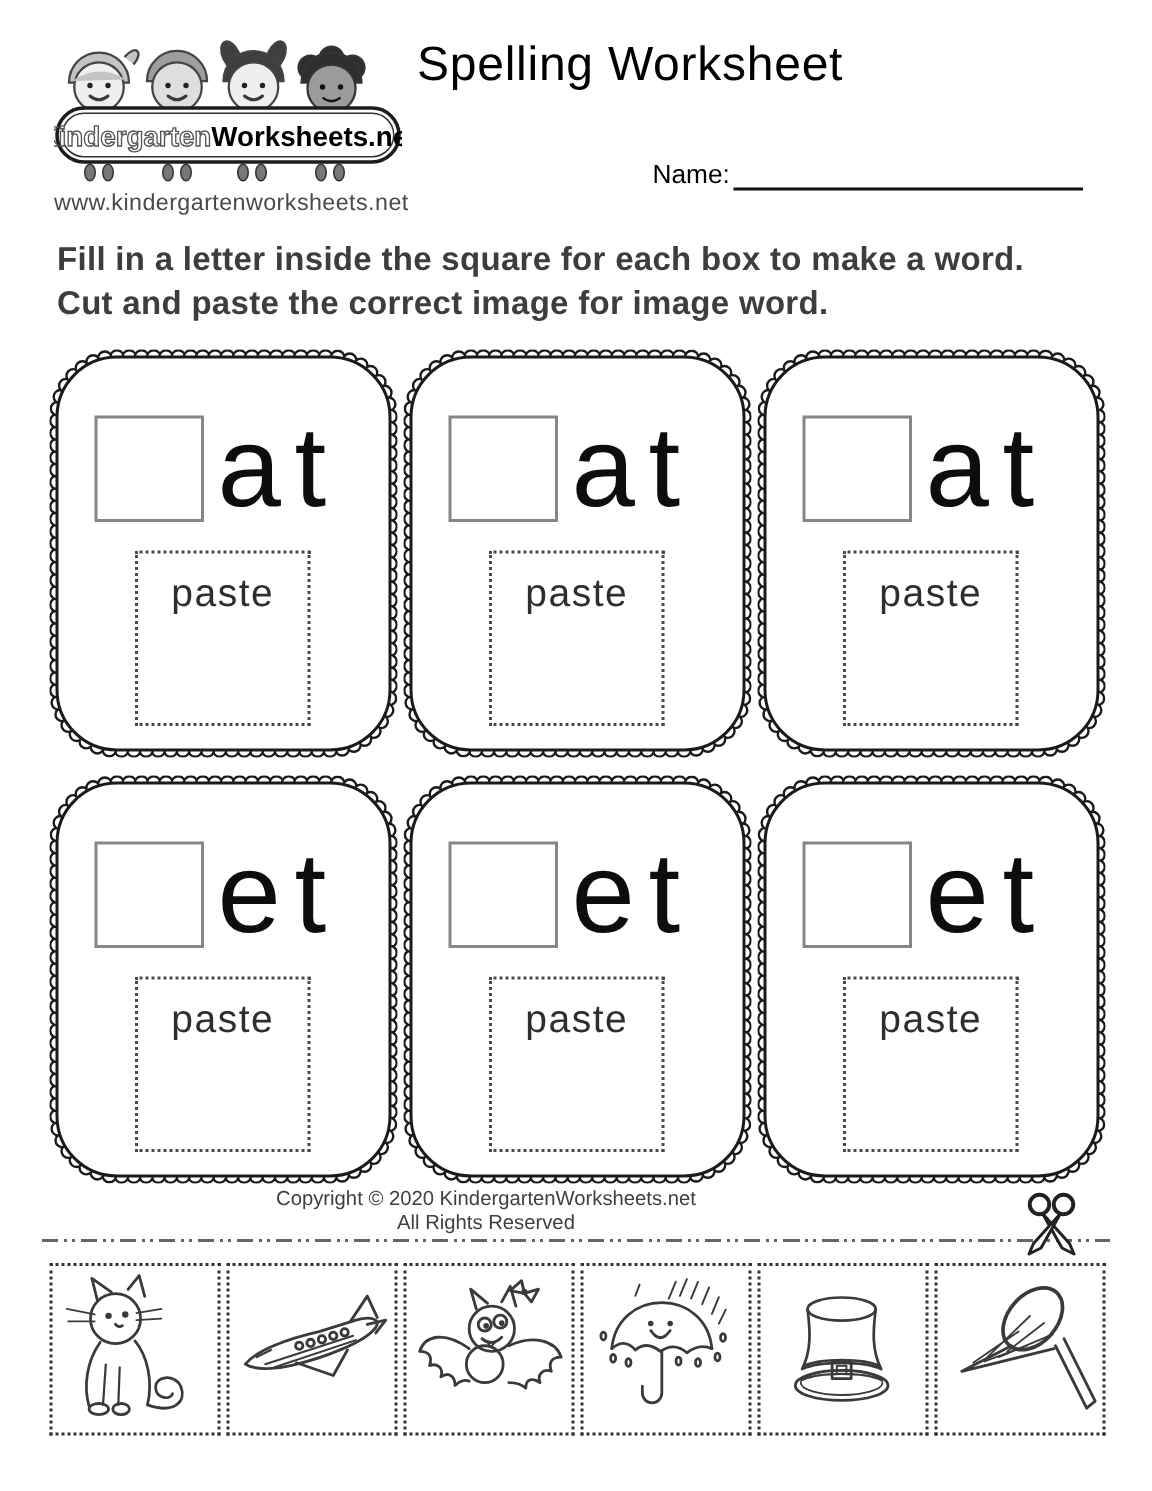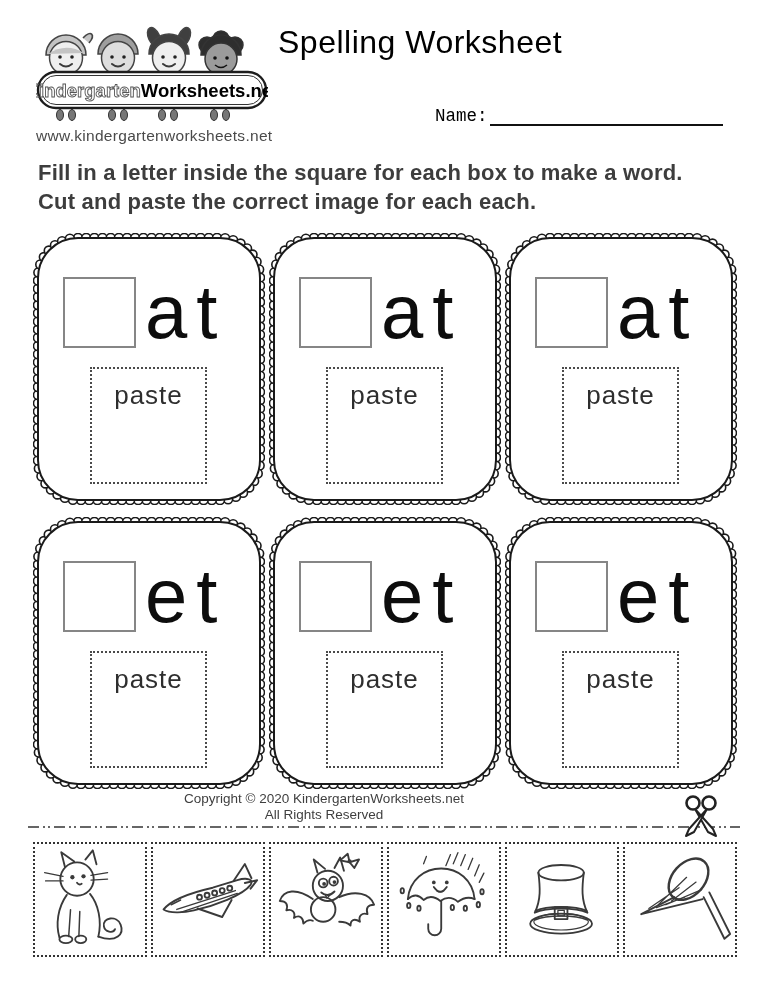--- a/index.html
+++ b/index.html
@@ -7,21 +7,21 @@
         font-family:"Liberation Sans",sans-serif;color:#111;}
 
   
   .logo{position:absolute;left:36px;top:26px;width:232px;}
   .logo svg{display:block;}
   .logo-site{margin-top:3px;font-size:15.5px;letter-spacing:.3px;color:#4a4a4a;text-align:right;}
 
   
   .title{position:absolute;left:278px;top:24px;margin:0;font-size:32px;font-weight:400;
          letter-spacing:.5px;color:#000;}
-  .name-row{position:absolute;left:435px;top:106px;font-size:17.5px;color:#000;font-family:Liberation Mono, monospace;}
+  .name-row{position:absolute;left:435px;top:106px;font-size:17.5px;color:#000;}
   .name-line{display:inline-block;width:233px;height:18px;border-bottom:2px solid #111;
              vertical-align:bottom;margin-left:2px;}
 
   
   .instructions{position:absolute;left:38px;top:158px;width:700px;margin:0;
                 font-size:22px;line-height:29px;letter-spacing:.2px;color:#3d3d3d;font-weight:bold;}
 
   
   .cards{position:absolute;left:33px;top:233px;display:grid;
          grid-template-columns:repeat(3,232px);grid-auto-rows:272px;gap:12px 4px;}
@@ -120,21 +120,21 @@
     <div class="logo-site">www.kindergartenworksheets.net</div>
   </div>
 
   <h1 class="title">Spelling Worksheet</h1>
   <div class="name-row">
     <span>Name:</span><span class="name-line"></span>
   </div>
 
   <p class="instructions">
     <span>Fill in a letter inside the square for each box to make a word.</span><br>
-    <span>Cut and paste the correct image for each each.</span>
+    <span>Cut and paste the correct image for image word.</span>
   </p>
 
   <section class="cards">
 
     <div class="card">
       <svg class="scallop" viewBox="0 0 232 272">
           <g>
             <circle cx="45.0" cy="5.0" r="4.5"></circle>
             <circle cx="53.2" cy="5.0" r="4.5"></circle>
             <circle cx="61.4" cy="5.0" r="4.5"></circle>

